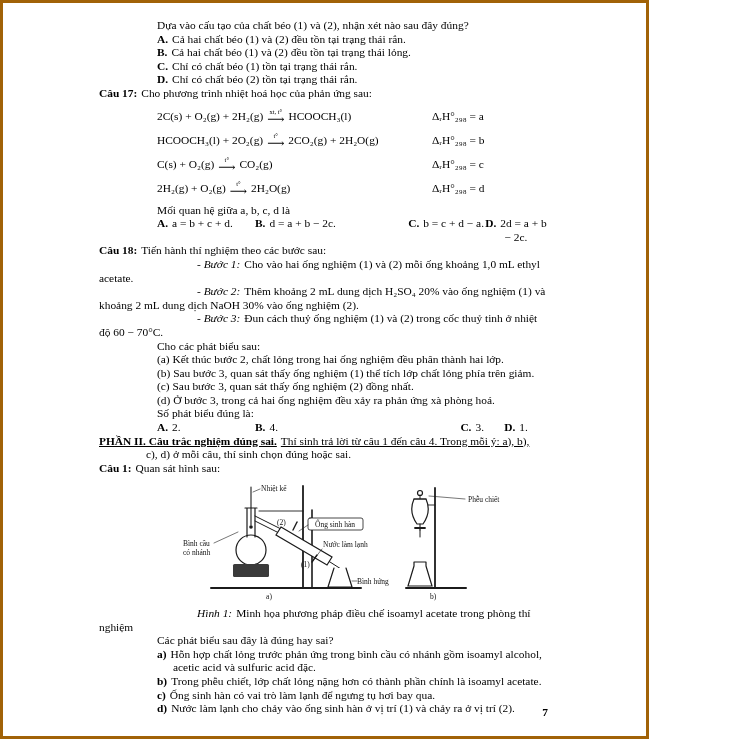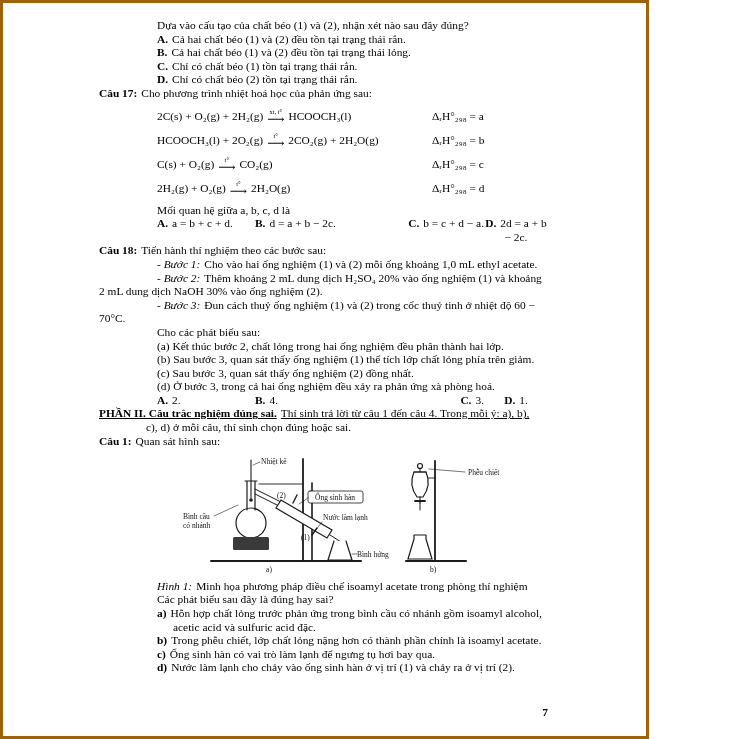--- a/index.html
+++ b/index.html
@@ -5,21 +5,21 @@
   html,body{margin:0;padding:0;background:#fff;}
   .page{
     position:relative;width:649px;height:739px;box-sizing:border-box;
     border:3px solid #a16207;background:#fff;overflow:hidden;
     font-family:"Liberation Serif","DejaVu Serif",serif;
     font-size:11.4px;line-height:13.6px;color:#000;
   }
   .content{padding:16px 98px 0 96px;}
   .ind{text-indent:58px;}
   .b{font-weight:bold;}
-  .i{font-style:italic;}
+  .i{font-style:italic;margin-left:40px;}
   .ol{margin-right:4px;}
   .eqs{margin:4px 0 3px 0;}
   .eq-row{display:flex;align-items:center;height:24px;margin-left:58px;}
   .eq-main{width:275px;display:flex;align-items:flex-end;flex-wrap:nowrap;white-space:nowrap;}
   .rxn{display:inline-flex;flex-direction:column;align-items:center;margin:0 4px;}
   .rxn .cond{font-size:6.5px;line-height:6px;}
   .rxn .arr{font-size:12px;line-height:9px;}
   .ansrow{display:flex;margin-left:58px;}
   .w1{width:98px;}.w2{width:115px;}.w3{width:114px;text-align:right;}.w4{flex:1;text-align:center;}
   .part2-1{text-decoration:underline;}
@@ -100,20 +100,21 @@
 
     <div><span class="b ol">Câu 18:</span><span>Tiến hành thí nghiệm theo các bước sau:</span></div>
     <div class="ind"><span class="i ol">- Bước 1:</span><span>Cho vào hai ống nghiệm (1) và (2) mỗi ống khoảng 1,0 mL ethyl acetate.</span></div>
     <div class="ind"><span class="i ol">- Bước 2:</span><span>Thêm khoảng 2 mL dung dịch H₂SO₄ 20% vào ống nghiệm (1) và khoảng 2 mL dung dịch NaOH 30% vào ống nghiệm (2).</span></div>
     <div class="ind"><span class="i ol">- Bước 3:</span><span>Đun cách thuỷ ống nghiệm (1) và (2) trong cốc thuỷ tinh ở nhiệt độ 60 − 70°C.</span></div>
     <div class="ind">Cho các phát biểu sau:</div>
     <div class="ind">(a) Kết thúc bước 2, chất lỏng trong hai ống nghiệm đều phân thành hai lớp.</div>
     <div class="ind">(b) Sau bước 3, quan sát thấy ống nghiệm (1) thể tích lớp chất lỏng phía trên giảm.</div>
     <div class="ind">(c) Sau bước 3, quan sát thấy ống nghiệm (2) đồng nhất.</div>
     <div class="ind">(d) Ở bước 3, trong cả hai ống nghiệm đều xảy ra phản ứng xà phòng hoá.</div>
+    <div class="ind">Số phát biểu đúng là:</div>
     <div class="ansrow">
       <span class="w1"><span class="b ol">A.</span><span>2.</span></span>
       <span class="w2"><span class="b ol">B.</span><span>4.</span></span>
       <span class="w3"><span class="b ol">C.</span><span>3.</span></span>
       <span class="w4"><span class="b ol">D.</span><span>1.</span></span>
     </div>
 
     <div class="part2-1"><span class="b ol">PHẦN II. Câu trắc nghiệm đúng sai.</span><span>Thí sinh trả lời từ câu 1 đến câu 4. Trong mỗi ý: a), b),</span></div>
     <div class="part2-2">c), d) ở mỗi câu, thí sinh chọn đúng hoặc sai.</div>
 

